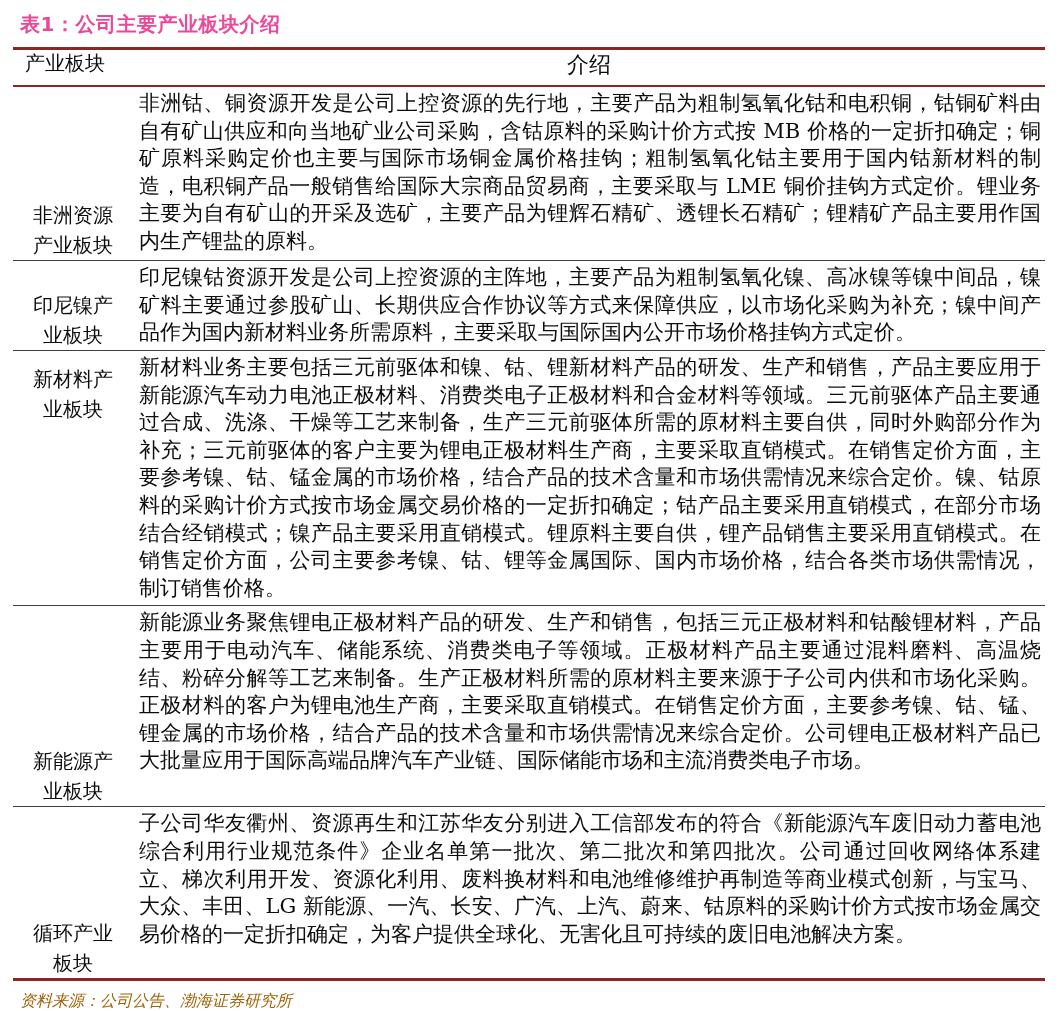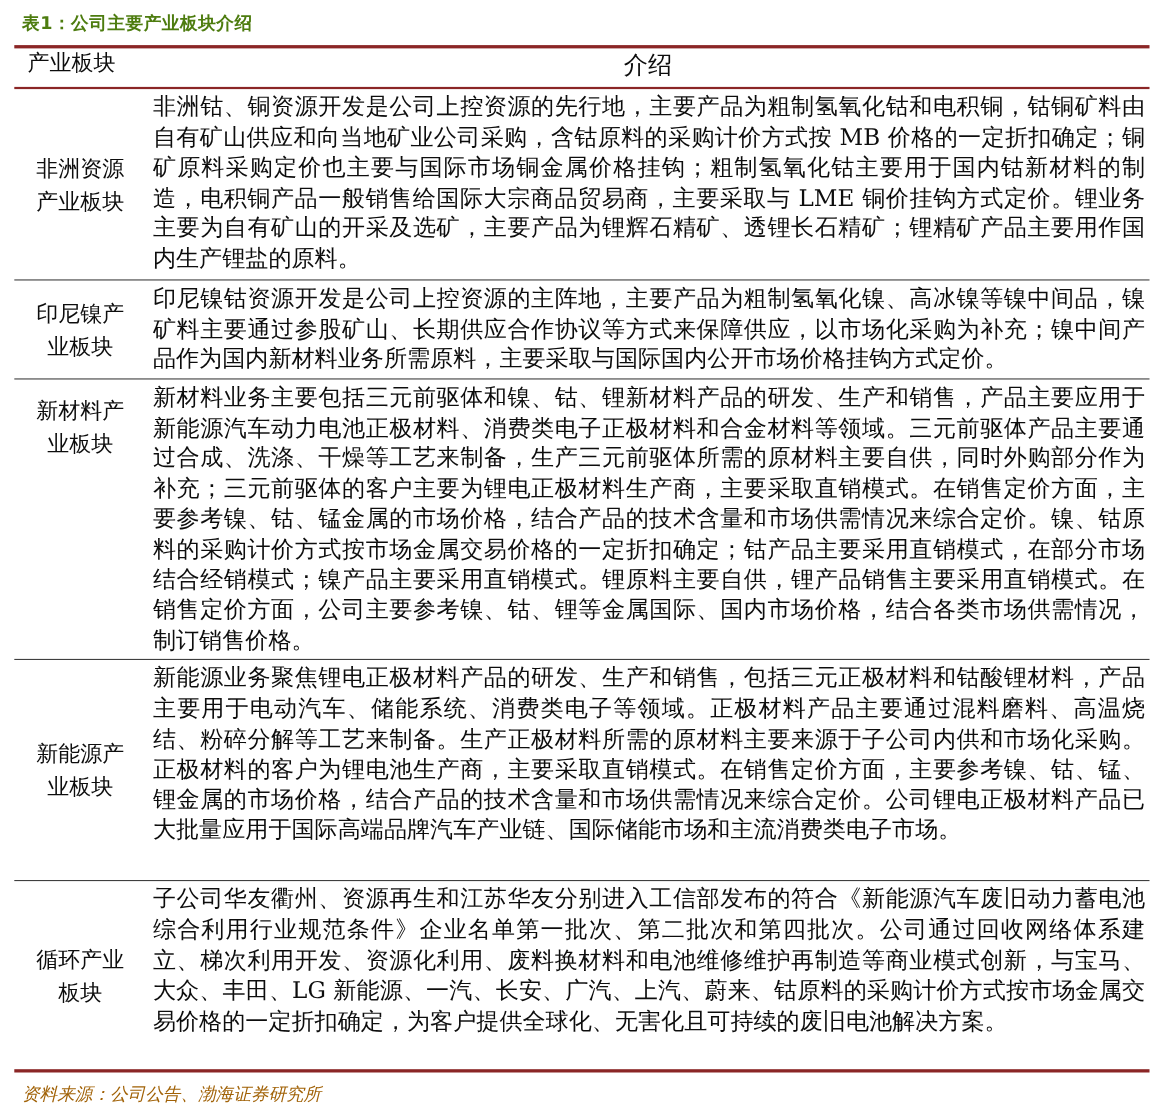--- a/index.html
+++ b/index.html
@@ -12,22 +12,22 @@
   body{
     width:1063px;height:1011px;
     font-family:"DejaVu Serif","Liberation Serif",serif;
     color:var(--text);
     overflow:hidden;
   }
   .page{width:1063px;height:1011px;position:relative;}
   .doc-title{
     font-family:"DejaVu Sans","Liberation Sans",sans-serif;
     font-weight:bold;
-    font-size:16px;
-    color:#4d7c0f;
+    font-size:20px;
+    color:#ec4899;
     padding:11px 0 9px 20px;
     letter-spacing:0.5px;
   }
   .seg-table{
     margin-left:13px;
     width:1032px;
     border-top:3px solid var(--accent);
     border-bottom:3px solid var(--accent);
   }
   .header-row{
@@ -51,21 +51,21 @@
   }
   .row:last-child{border-bottom:none;}
   .r1{min-height:174px;}
   .r2{min-height:90px;}
   .r3{min-height:253px;}
   .r4{min-height:201px;}
   .r5{min-height:171px;}
   .cell-label{
     width:120px;
     display:flex;
-    align-items:center;
+    align-items:flex-end;
     justify-content:center;
   }
   .row.top-label .cell-label{
     align-items:flex-start;
     padding-top:13px;
   }
   .cell-label .label-inner{
     width:88px;
     text-align:center;
     font-size:20px;

